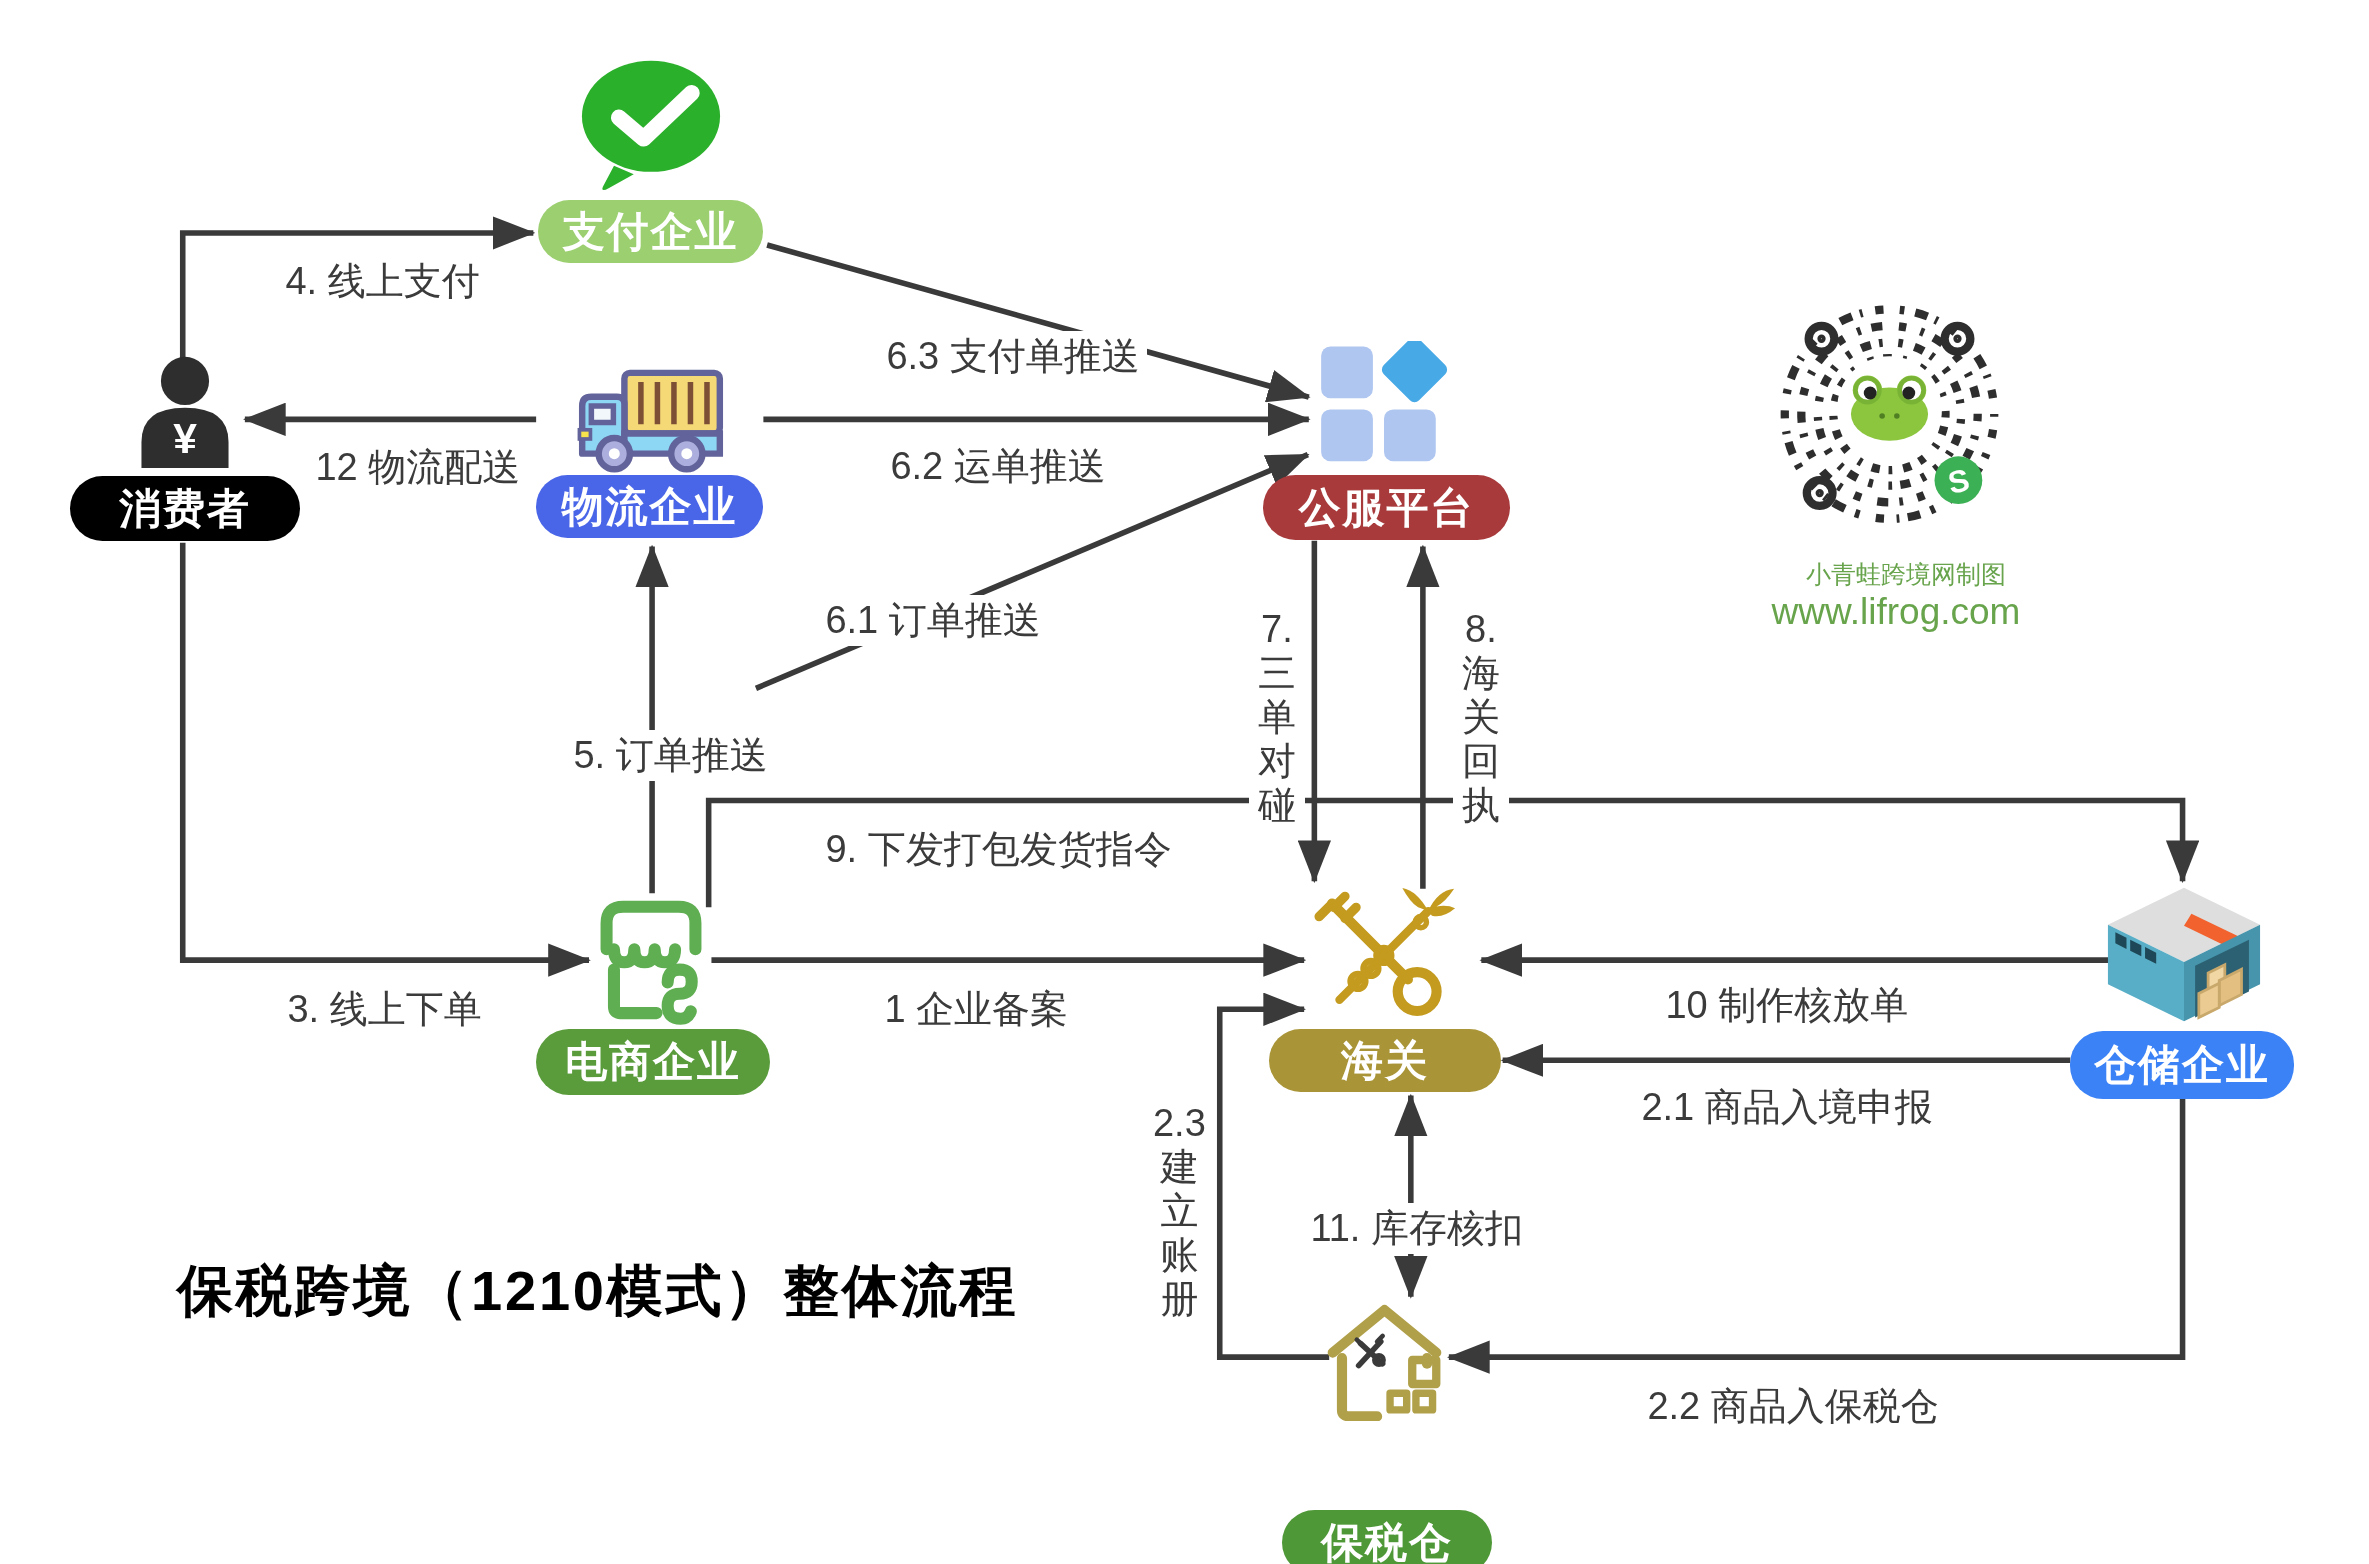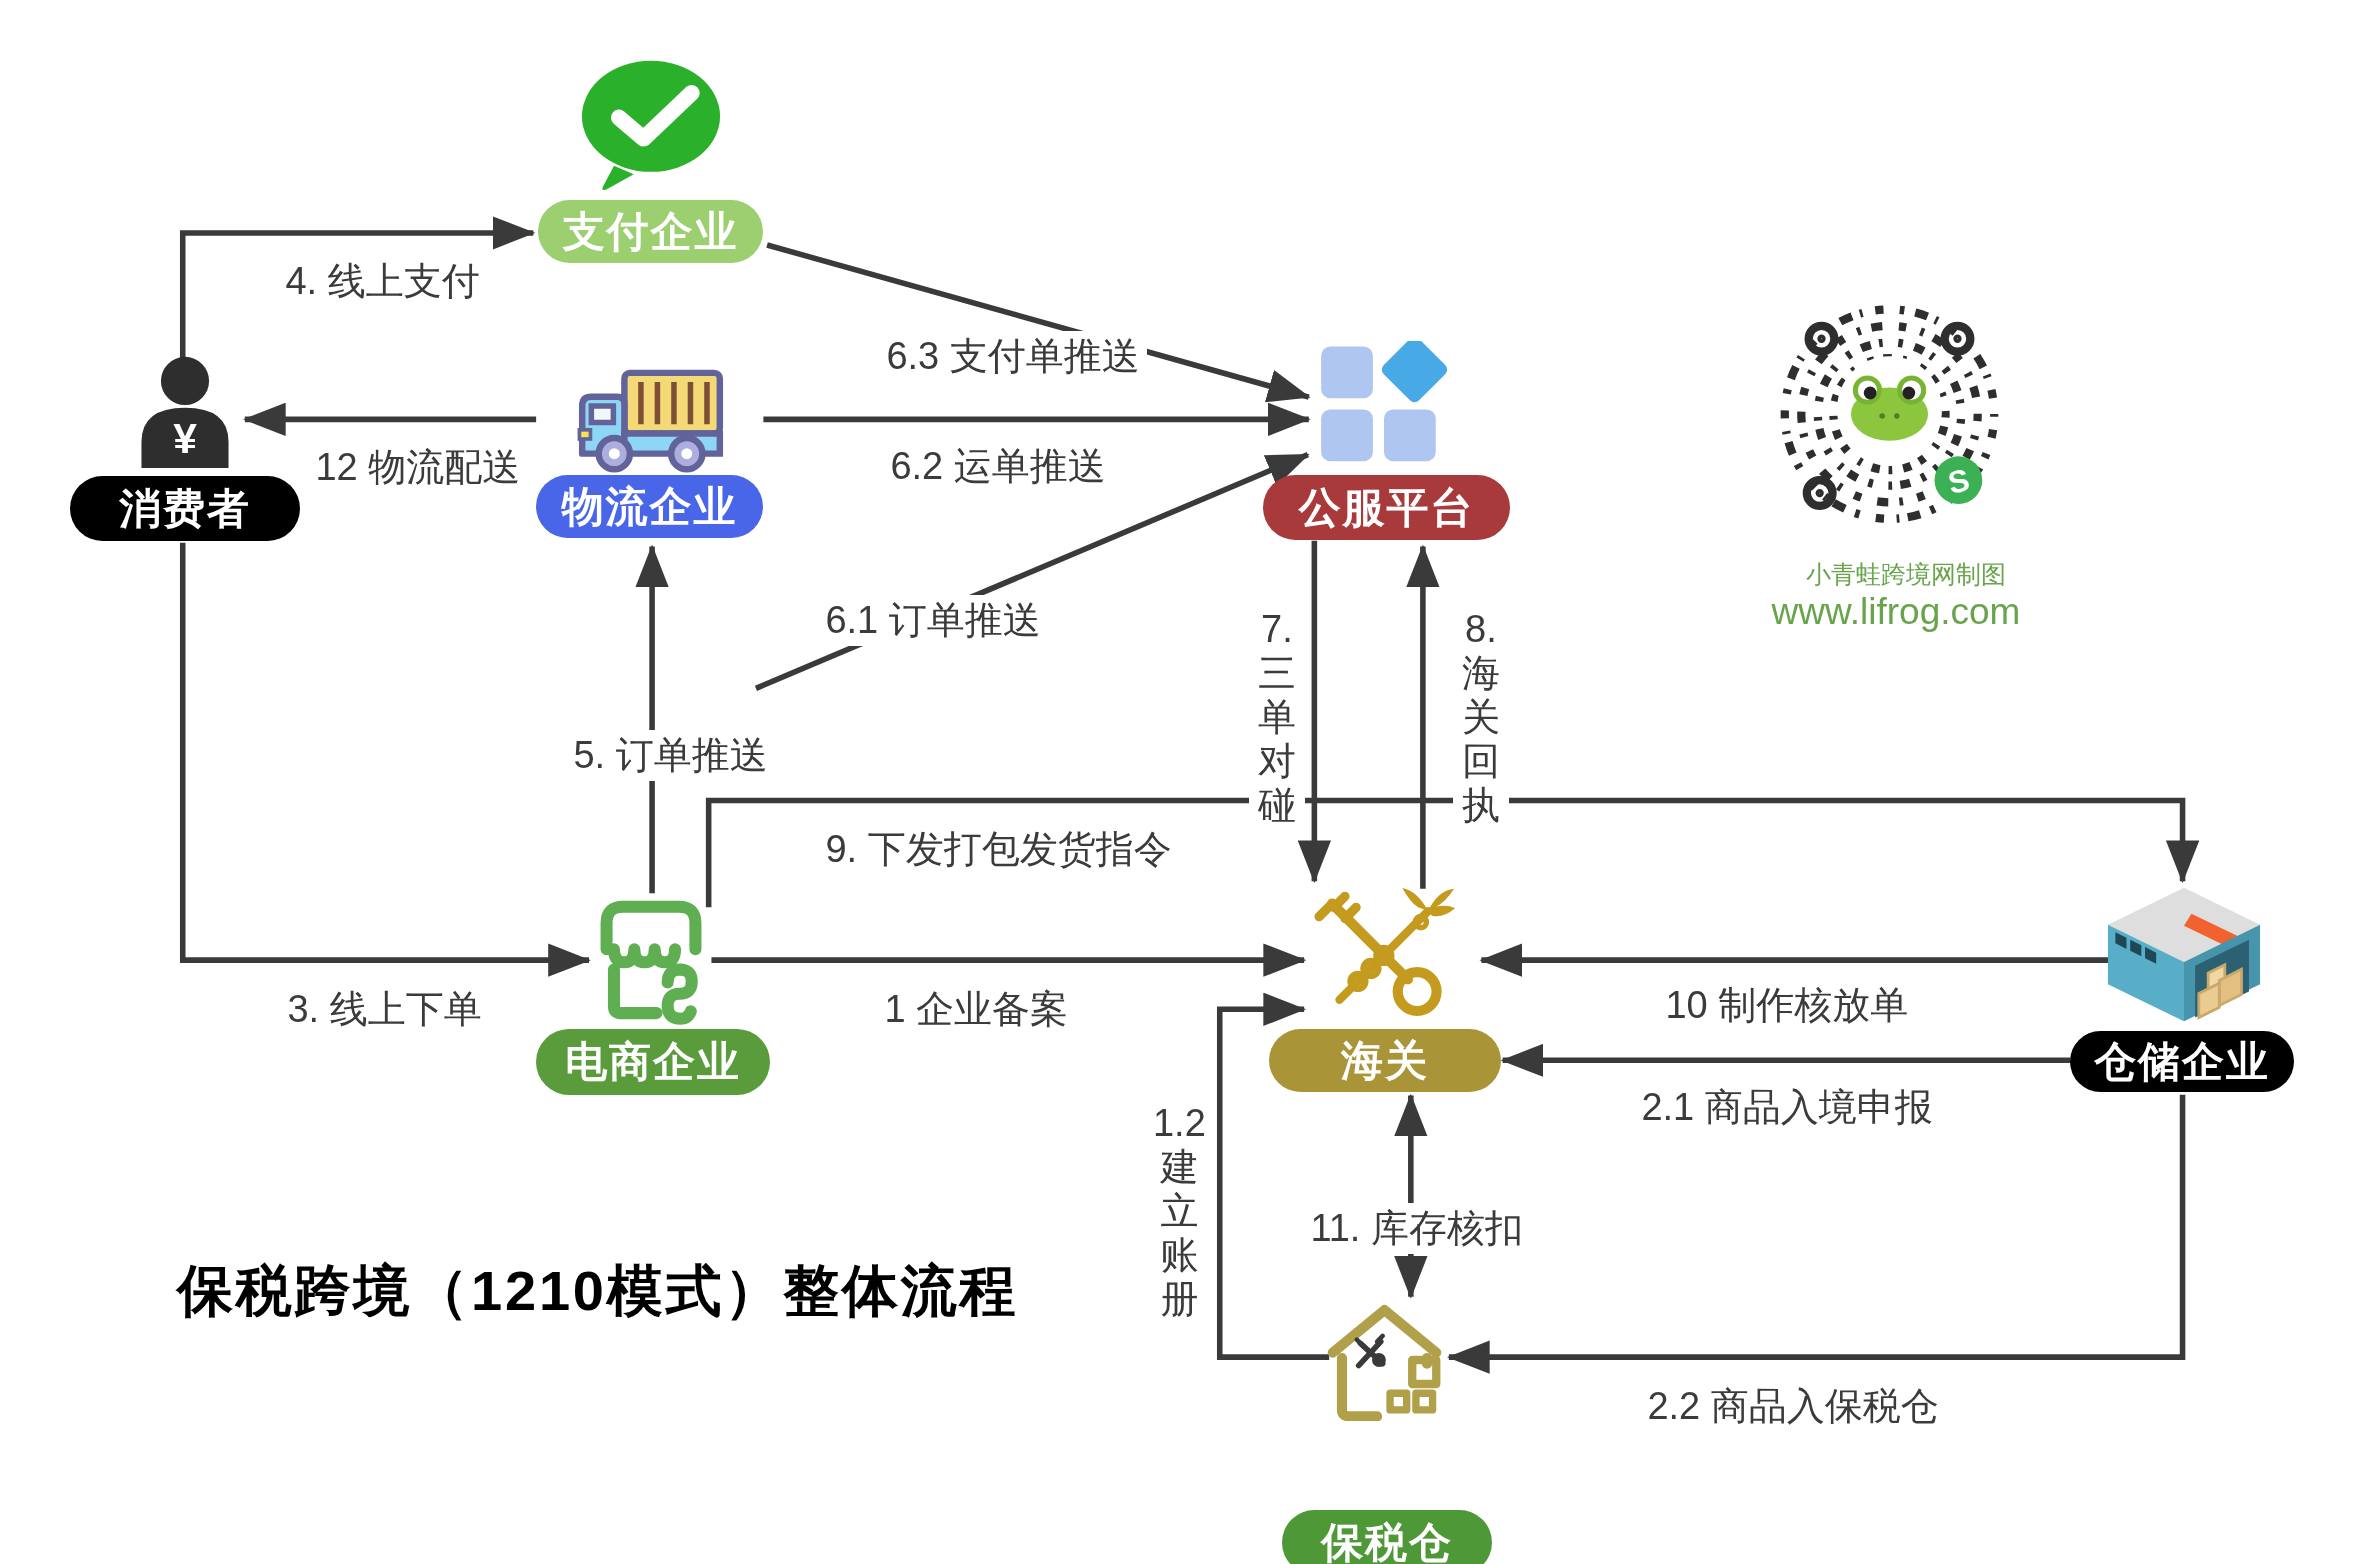--- a/index.html
+++ b/index.html
@@ -7,21 +7,21 @@
   .canvas{position:relative;width:2369px;height:1565px;background:#ffffff;}
   .lines{position:absolute;left:0;top:0;width:2369px;height:1565px;}
   .pill{position:absolute;display:flex;align-items:center;justify-content:center;
         color:#ffffff;font-size:42px;font-weight:600;border-radius:33px;letter-spacing:1.9px;}
   .pill.consumer {left:70px;  top:476px; width:230px;height:65px;background:#000000;}
   .pill.payment  {left:538px; top:200px; width:225px;height:63px;background:#9CCF6F;}
   .pill.logistics{left:536px; top:475px; width:227px;height:63px;background:#4A66E8;}
   .pill.platform {left:1263px;top:475px; width:247px;height:65px;background:#A83A3C;}
   .pill.ecommerce{left:536px; top:1029px;width:234px;height:66px;background:#5A9C3C;}
   .pill.customs  {left:1269px;top:1029px;width:232px;height:63px;background:#A99537;}
-  .pill.warehouse{left:2070px;top:1031px;width:224px;height:61px;background:#000000;}
+  .pill.warehouse{left:2070px;top:1031px;width:224px;height:68px;background:#3b82f6;}
   .pill.bonded   {left:1282px;top:1510px;width:210px;height:65px;background:#4F9838;}
   .icon{position:absolute;}
   .flow-label{position:absolute;color:#3B3B3B;font-size:38px;background:#ffffff;
               padding:0 7.4px;white-space:nowrap;margin-top:45px;}
   .v-label{white-space:pre-line;text-align:center;line-height:1.16;padding:0 1.9px;}
   .lbl-f4 {left:278px; top:211px;}
   .lbl-f12{left:308px; top:397px;}
   .lbl-f63{left:879px; top:286px;}
   .lbl-f62{left:883px; top:396px;}
   .lbl-f61{left:818px; top:550px;}
@@ -207,21 +207,21 @@
   <div class="flow-label v-label lbl-f8">8.
 海
 关
 回
 执</div>
   <div class="flow-label lbl-f3">3. 线上下单</div>
   <div class="flow-label lbl-f1">1 企业备案</div>
   <div class="flow-label lbl-f10">10 制作核放单</div>
   <div class="flow-label lbl-f21">2.1 商品入境申报</div>
   <div class="flow-label lbl-f11">11. 库存核扣</div>
-  <div class="flow-label v-label lbl-f23">1.2
+  <div class="flow-label v-label lbl-f23">2.3
 建
 立
 账
 册</div>
   <div class="flow-label lbl-f22">2.2 商品入保税仓</div>
 
   <div class="page-title">保税跨境（1210模式）整体流程</div>
   <div class="watermark">
     <div class="l1">小青蛙跨境网制图</div>
     <div class="l2">www.lifrog.com</div>

